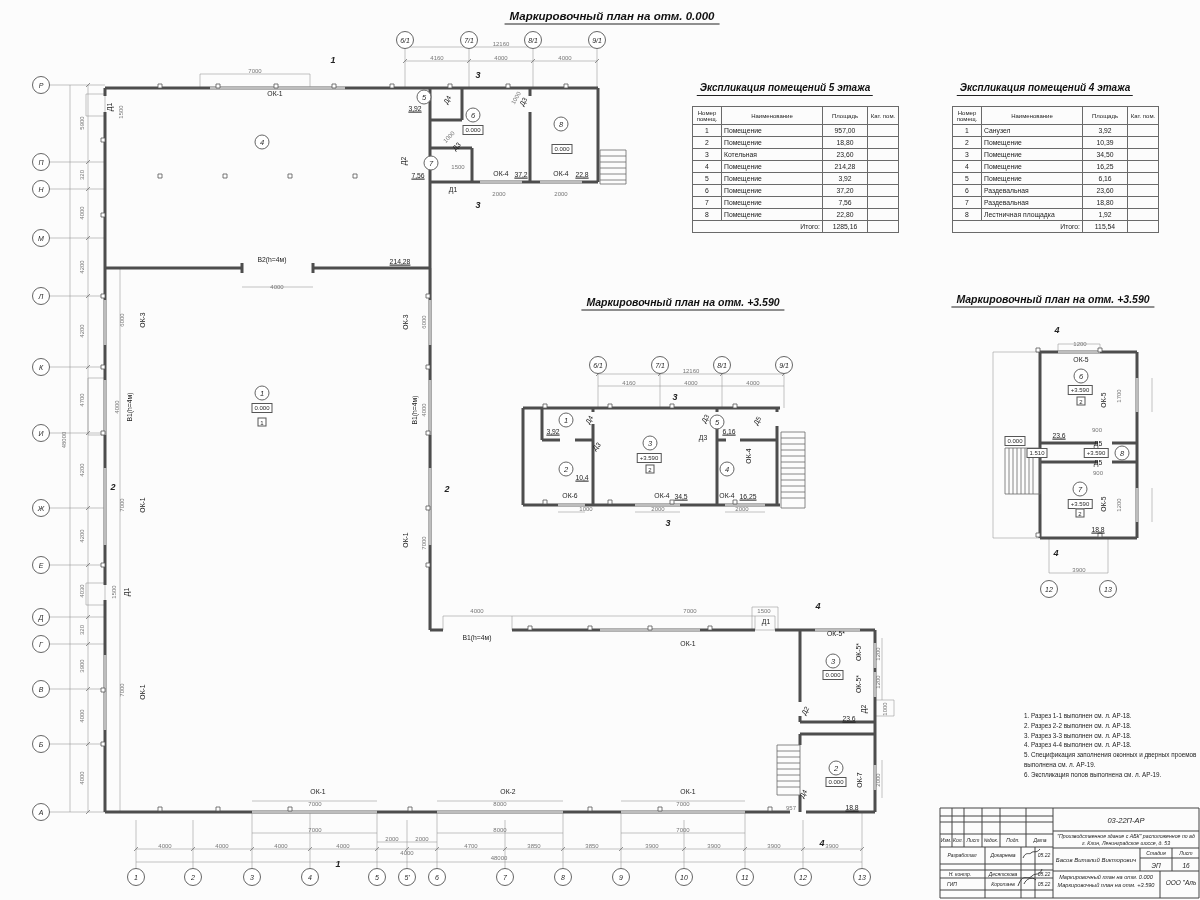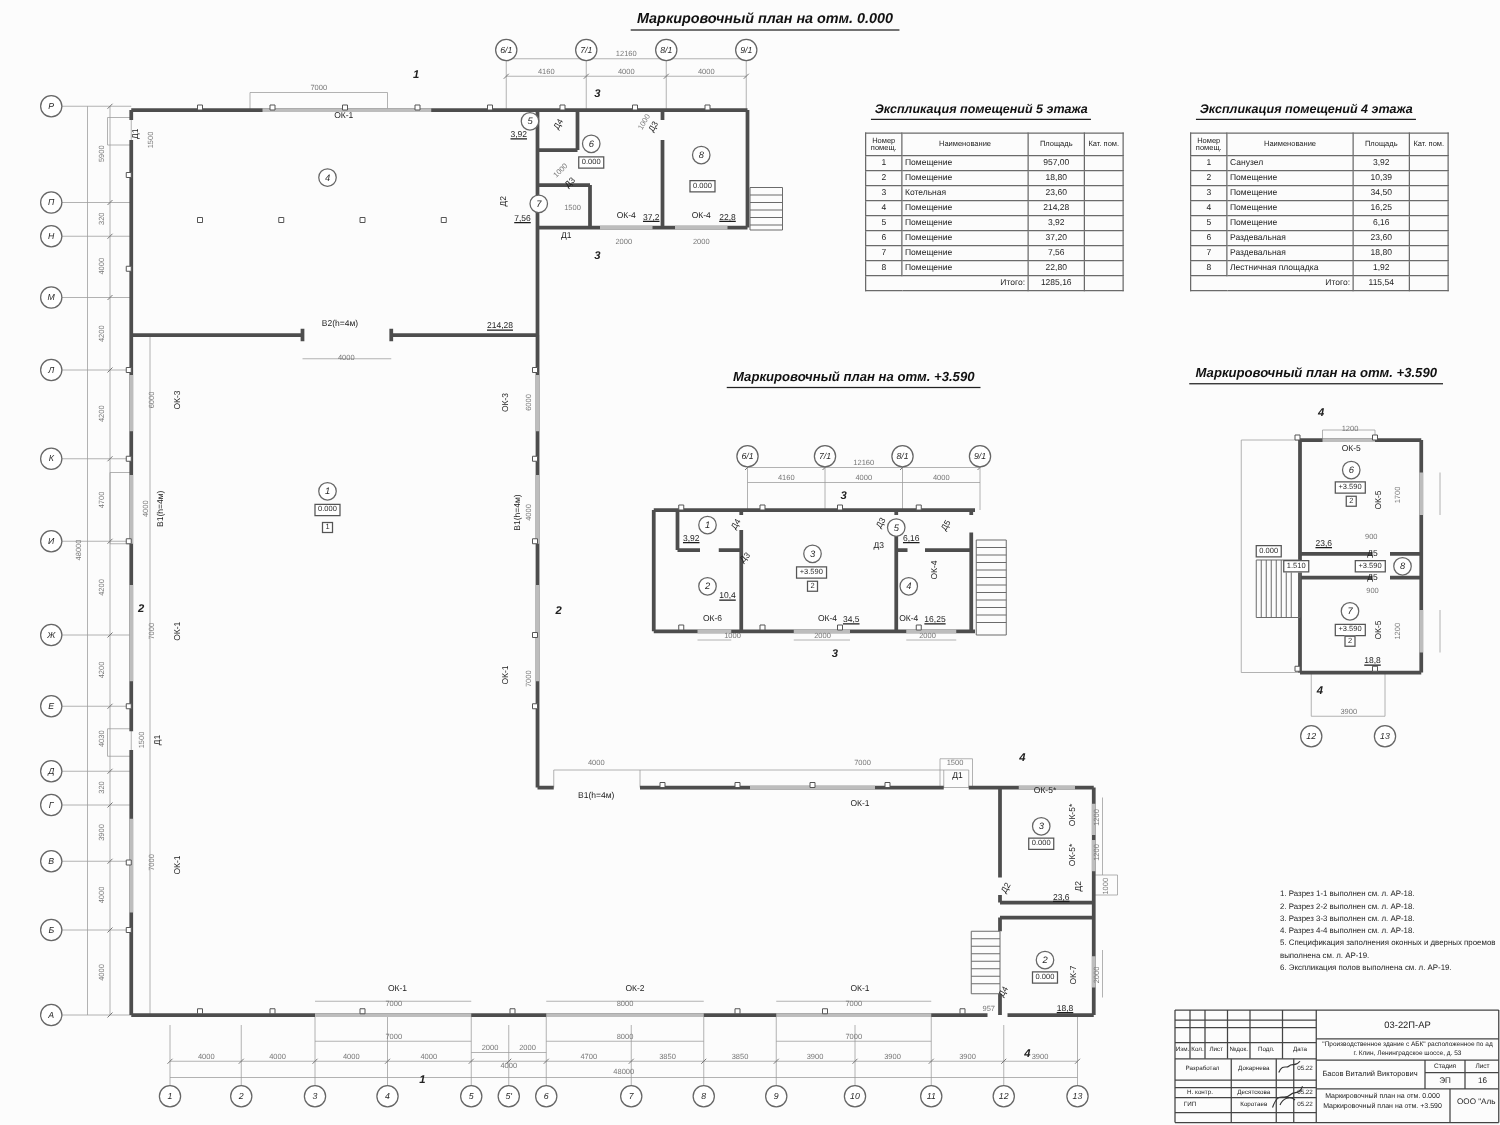--- a/index.html
+++ b/index.html
@@ -37,21 +37,21 @@
   .xtable{position:absolute;border-collapse:collapse;}
   .xtable th,.xtable td{border:.9px solid #6a6a6a;color:#222;font-weight:normal;padding:0 2px;}
   .xtable th{font-size:6px;text-align:center;height:17px;}
   .xtable td{font-size:6.8px;height:11px;}
   .c-num{text-align:center;}
   .c-area{text-align:center;}
   .tot{text-align:right;font-weight:bold;}
 
   #notes{position:absolute;left:1024px;top:711px;width:178px;font-size:6.3px;
          line-height:1.55;color:#222;}
-  .st{position:absolute;transform:translate(-50%,-50%);white-space:nowrap;color:#222;}
+  .st{position:absolute;transform:translate(-50%,-50%);white-space:nowrap;color:#222;font-style:italic;}
   .s50{font-size:5px;}.s52{font-size:5.2px;}.s55{font-size:5.6px;}
   .s60{font-size:6px;}.s65{font-size:6.5px;}.s75{font-size:7.5px;}
 </style>
 </head>
 <body>
 
 <div id="page">
 
   <svg id="linework" width="1200" height="900" viewBox="0 0 1200 900">
 

